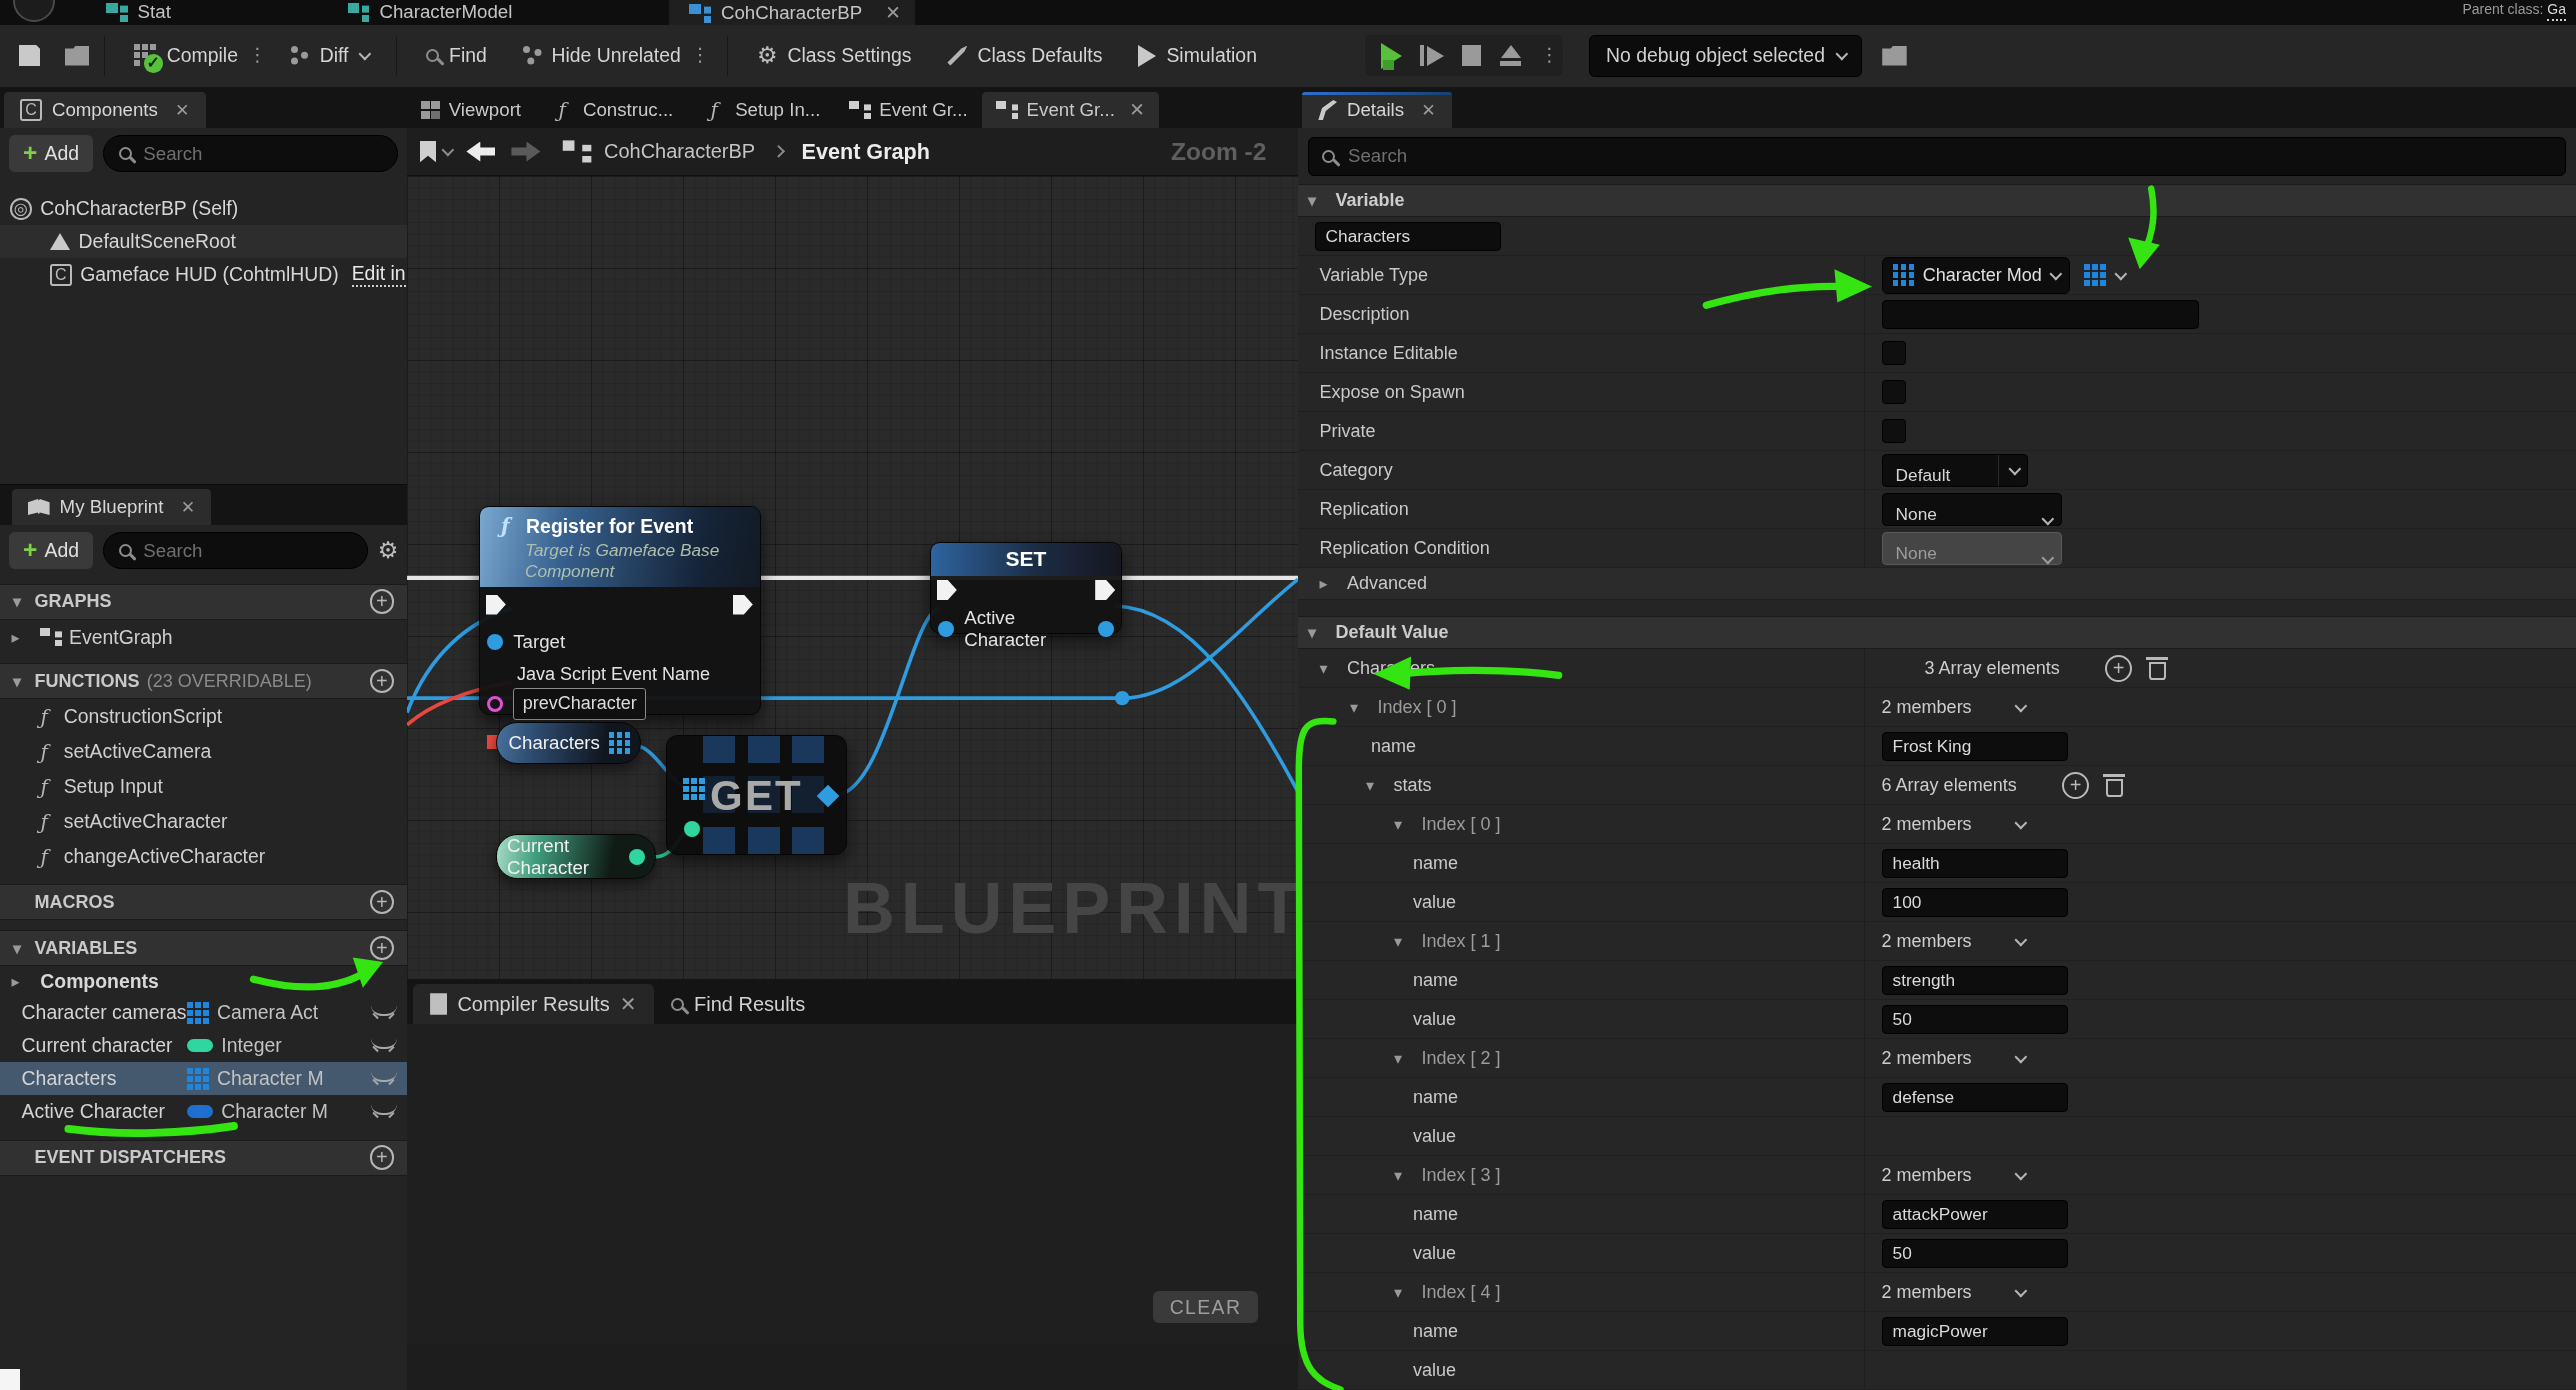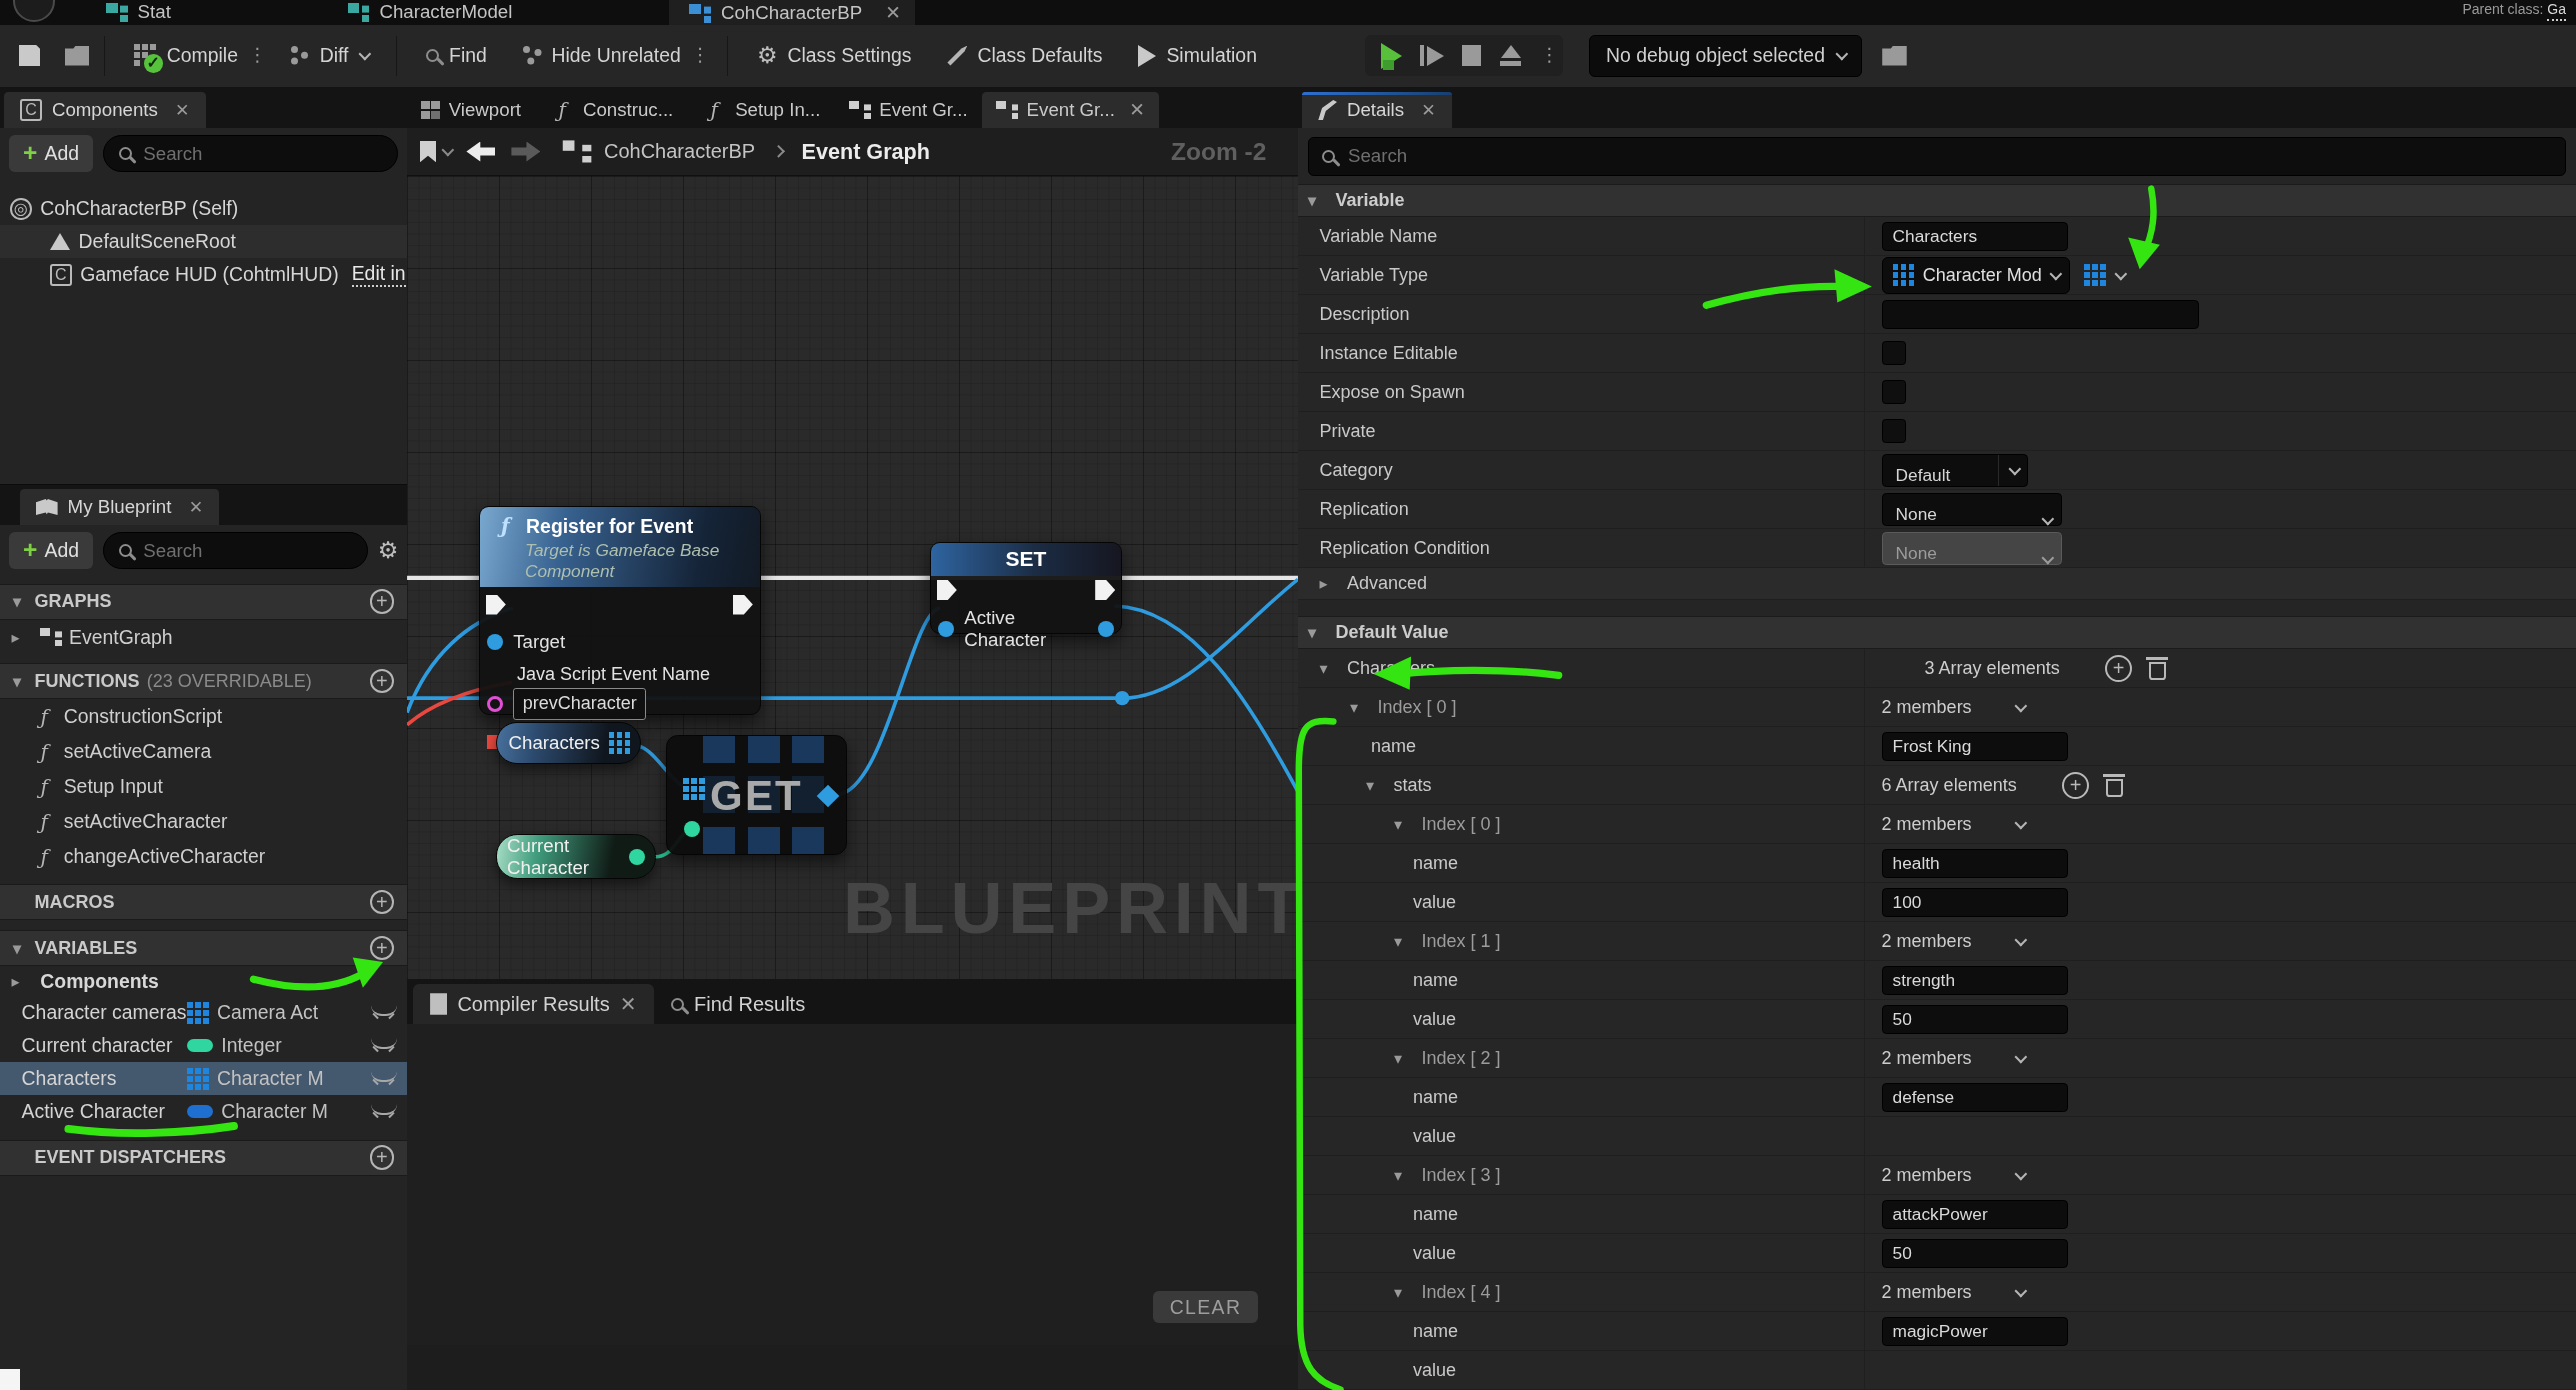--- a/index.html
+++ b/index.html
@@ -325,21 +325,21 @@
       </div>
       <div class="treerow" style="padding-left:50px;">
         <span class="compicon">C</span>
         <span style="white-space:nowrap;">Gameface HUD (CohtmlHUD)</span>
         <span class="editlink">Edit in</span>
       </div>
     </div>
   </div>
 
   <div class="abs mybp-panel">
-    <div class="ptabstrip" style="height:41px;padding-left:20px;border-top:1.4px solid #0c0c0c;">
+    <div class="ptabstrip" style="height:41px;padding-left:12px;border-top:1.4px solid #0c0c0c;">
       <div class="ptab">
         <span style="width:21.6px;height:16px;background:#c9c9c9;clip-path:polygon(0 20%,45% 0,50% 10%,55% 0,100% 20%,100% 100%,55% 85%,50% 95%,45% 85%,0 100%);"></span>
         <span>My Blueprint</span>
         <span class="x">✕</span>
       </div>
     </div>
     <div class="row-toolbar">
       <div class="addbtn">
         <span class="plus">+</span>
         <span>Add</span>
@@ -631,21 +631,20 @@
     <span class="mag"></span>
     <span>Search</span>
   </div>
 
   <div class="dhdr">
     <span class="tri">▾</span>
     <span>Variable</span>
   </div>
 
   <div class="prow">
-    <div class="plabel">Variable Name</div>
     <div class="pctl">
         <span class="dinput">Characters</span>
       </div>
   </div>
   <div class="prow">
     <div class="plabel">Variable Type</div>
     <div class="pctl">
       <span class="typedrop">
         <span class="g9" style="width:21.6px;height:21.6px;">
             <i style="width:5.8px;height:5.8px;background:#1f86e0;box-shadow:8px 0 #1f86e0,16px 0 #1f86e0,0 8px #1f86e0,8px 8px #1f86e0,16px 8px #1f86e0,0 16px #1f86e0,8px 16px #1f86e0,16px 16px #1f86e0;"></i>

